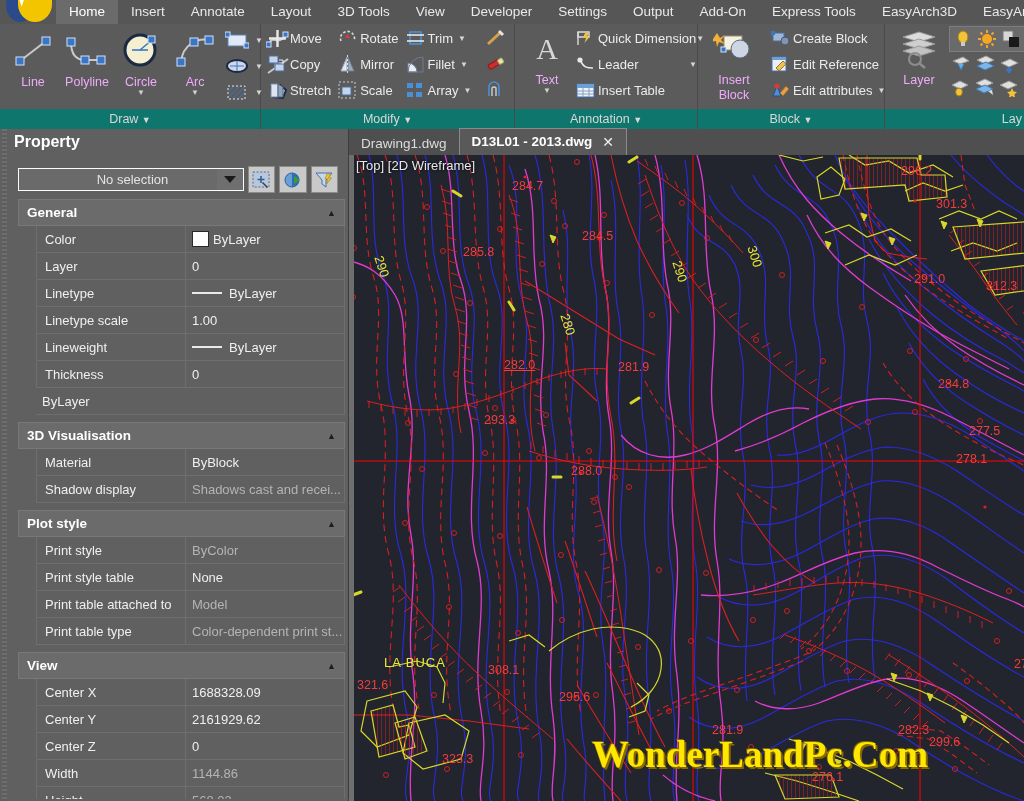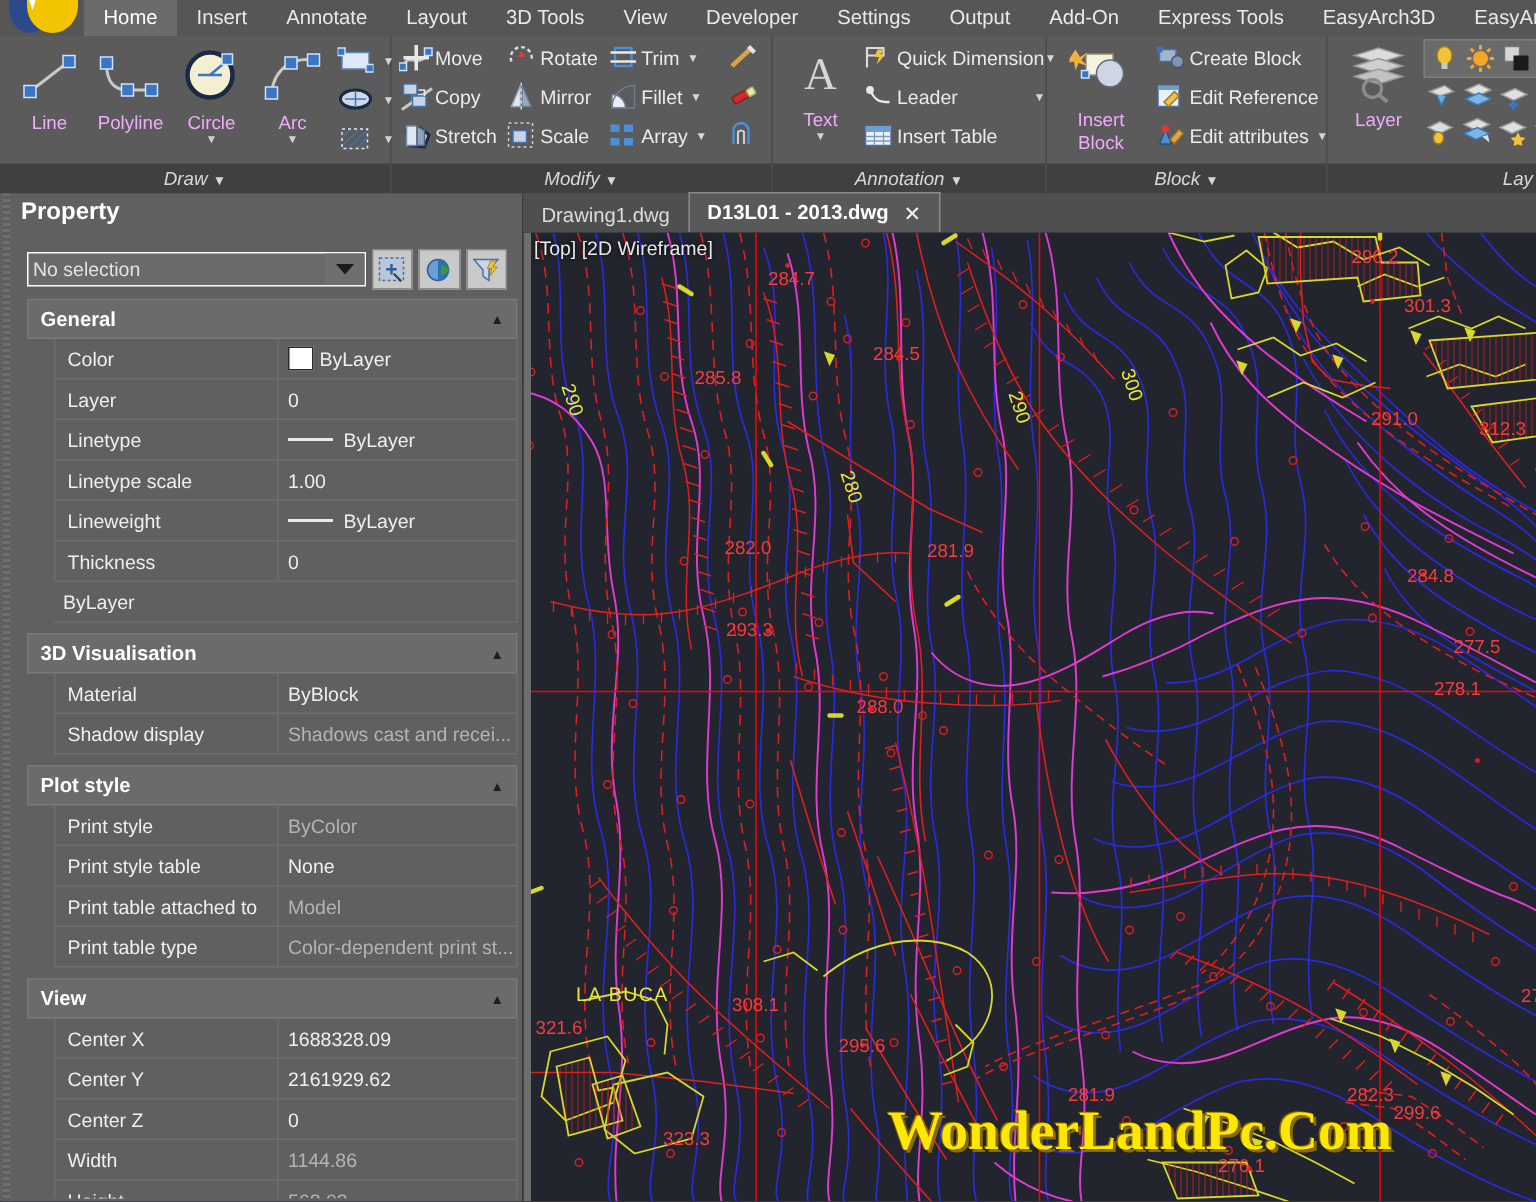--- a/index.html
+++ b/index.html
@@ -48,21 +48,21 @@
     display:flex;align-items:stretch;
   }
   .panel{
     position:relative;height:105px;
     display:flex;flex-direction:column;
     border-right:1px solid #4a4a4a;
   }
   .panel-content{flex:1;display:flex;align-items:flex-start;padding:4px 6px 0 6px;}
   .panel-title{
     height:20px;line-height:20px;text-align:center;
-    font-size:12.5px;color:#d8d8d8;background:#404040;font-style:italic;
+    font-size:12.5px;color:#d8d8d8;background:#0f766e;
   }
   .panel-title .car{font-size:9px;}
 
   
   .bigbtn{
     width:auto;min-width:46px;padding:0 4px;
     display:flex;flex-direction:column;align-items:center;
     cursor:default;
   }
   .bigbtn .gl{height:46px;display:flex;align-items:center;justify-content:center;}
@@ -96,20 +96,21 @@
     font-size:16px;font-weight:bold;color:#ffffff;
   }
   .selbar{
     position:absolute;left:18px;top:39px;width:320px;height:23px;
     display:flex;align-items:center;
   }
   .selcombo{
     width:230px;height:21px;background:#6a6a6a;
     border:1px solid #fbfbfb;display:flex;align-items:center;
     position:relative;
+    justify-content:center;
   }
   .selcombo .txt{font-size:13px;color:#e3e3e3;padding-left:3px;}
   .selcombo .btn{
     position:absolute;right:0;top:0;width:26px;height:21px;
     background:#6f6f6f;display:flex;align-items:center;justify-content:center;
   }
   .selcombo .btn i{
     width:0;height:0;border-left:6px solid transparent;border-right:6px solid transparent;
     border-top:7px solid #1a1a1a;display:block;
   }
@@ -1175,21 +1176,21 @@
         <div class="elev" style="left: 163px; top: 24px;">284.7</div>
         <div class="elev" style="left: 552px; top: 9px;">296.2</div>
         <div class="elev" style="left: 587px; top: 42px;">301.3</div>
         <div class="elev" style="left: 233px; top: 74px;">284.5</div>
         <div class="elev" style="left: 565px; top: 117px;">291.0</div>
         <div class="elev" style="left: 637px; top: 124px;">312.3</div>
         <div class="elev" style="left: 114px; top: 90px;">285.8</div>
         <div class="elev" style="left: 269px; top: 205px;">281.9</div>
         <div class="elev" style="left: 589px; top: 222px;">284.8</div>
         <div class="elev" style="left: 135px; top: 258px;">293.3</div>
-        <div class="elev" style="left: 134px; top: 203px;">282.0</div>
+        <div class="elev" style="left: 155px; top: 203px; text-decoration: underline;">282.0</div>
         <div class="elev" style="left: 620px; top: 269px;">277.5</div>
         <div class="elev" style="left: 607px; top: 297px;">278.1</div>
         <div class="elev" style="left: 222px; top: 309px;">288.0</div>
         <div class="elev" style="left: 665px; top: 502px;">278.1</div>
         <div class="elev" style="left: 8px; top: 523px;">321.6</div>
         <div class="elev" style="left: 139px; top: 508px;">308.1</div>
         <div class="elev" style="left: 210px; top: 535px;">295.6</div>
         <div class="elev" style="left: 93px; top: 597px;">323.3</div>
         <div class="elev" style="left: 363px; top: 568px;">281.9</div>
         <div class="elev" style="left: 505px; top: 568px; margin-left: 44px;">282.3</div>

